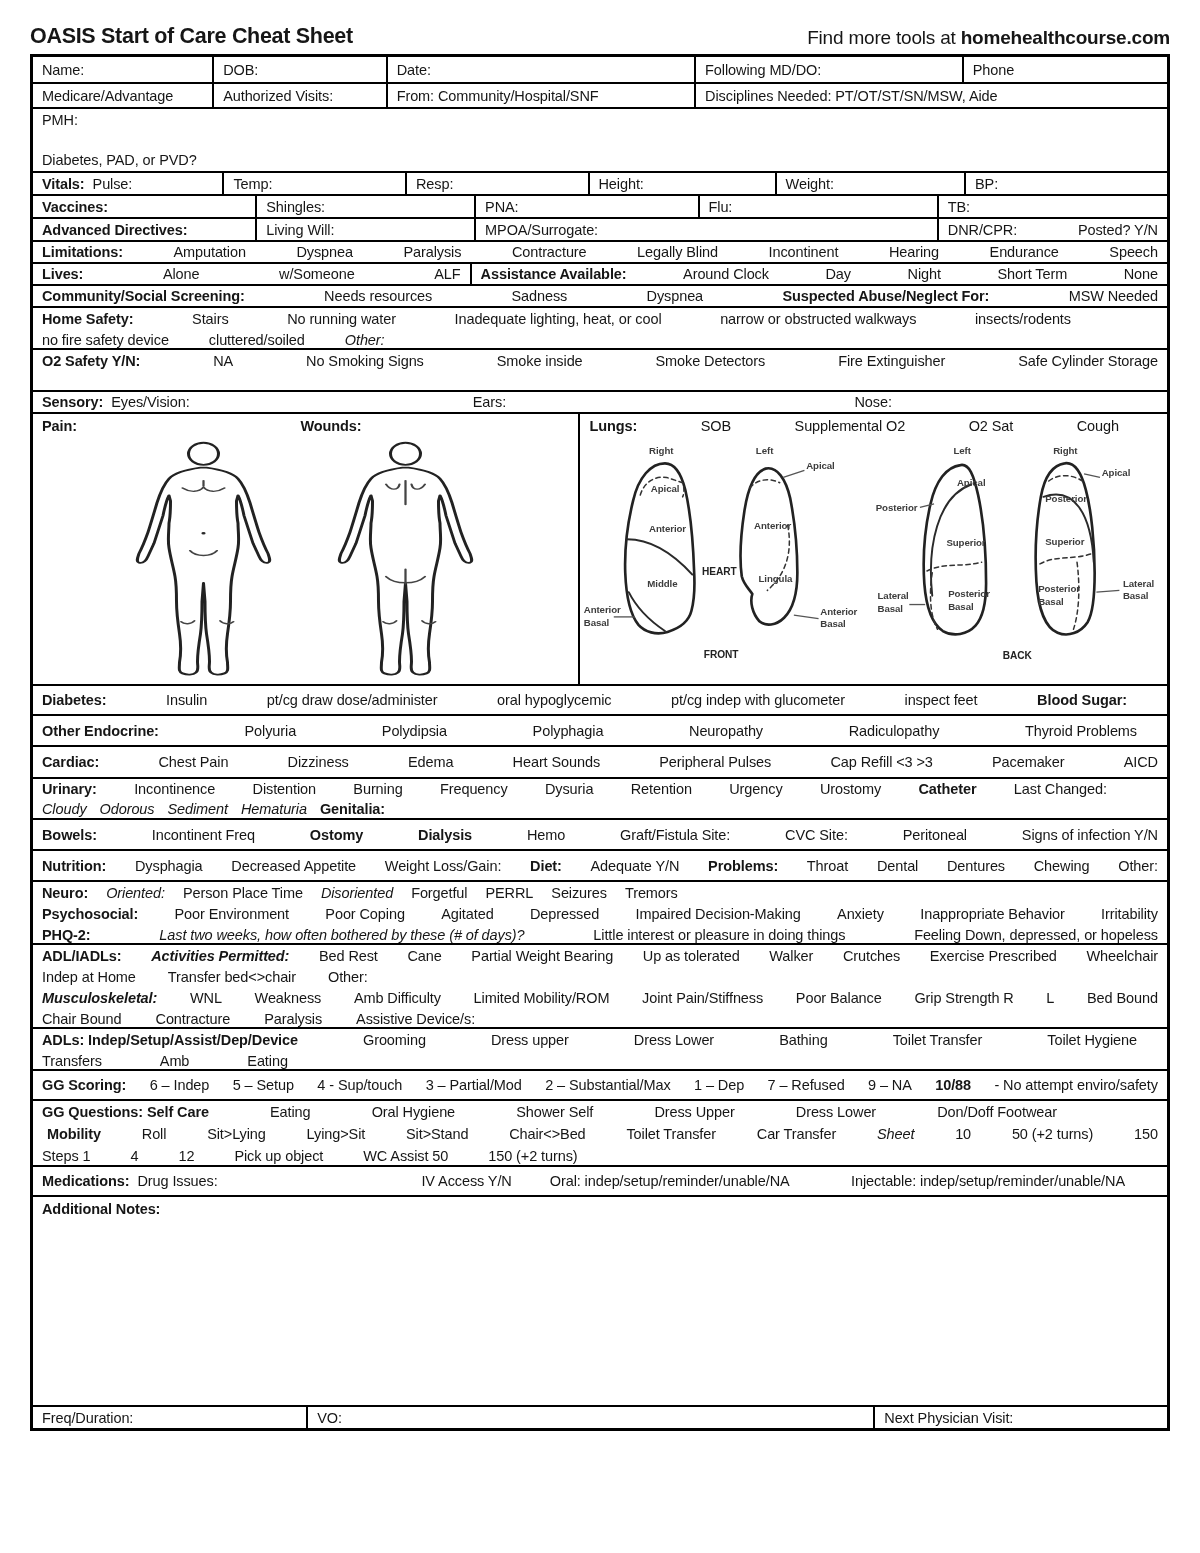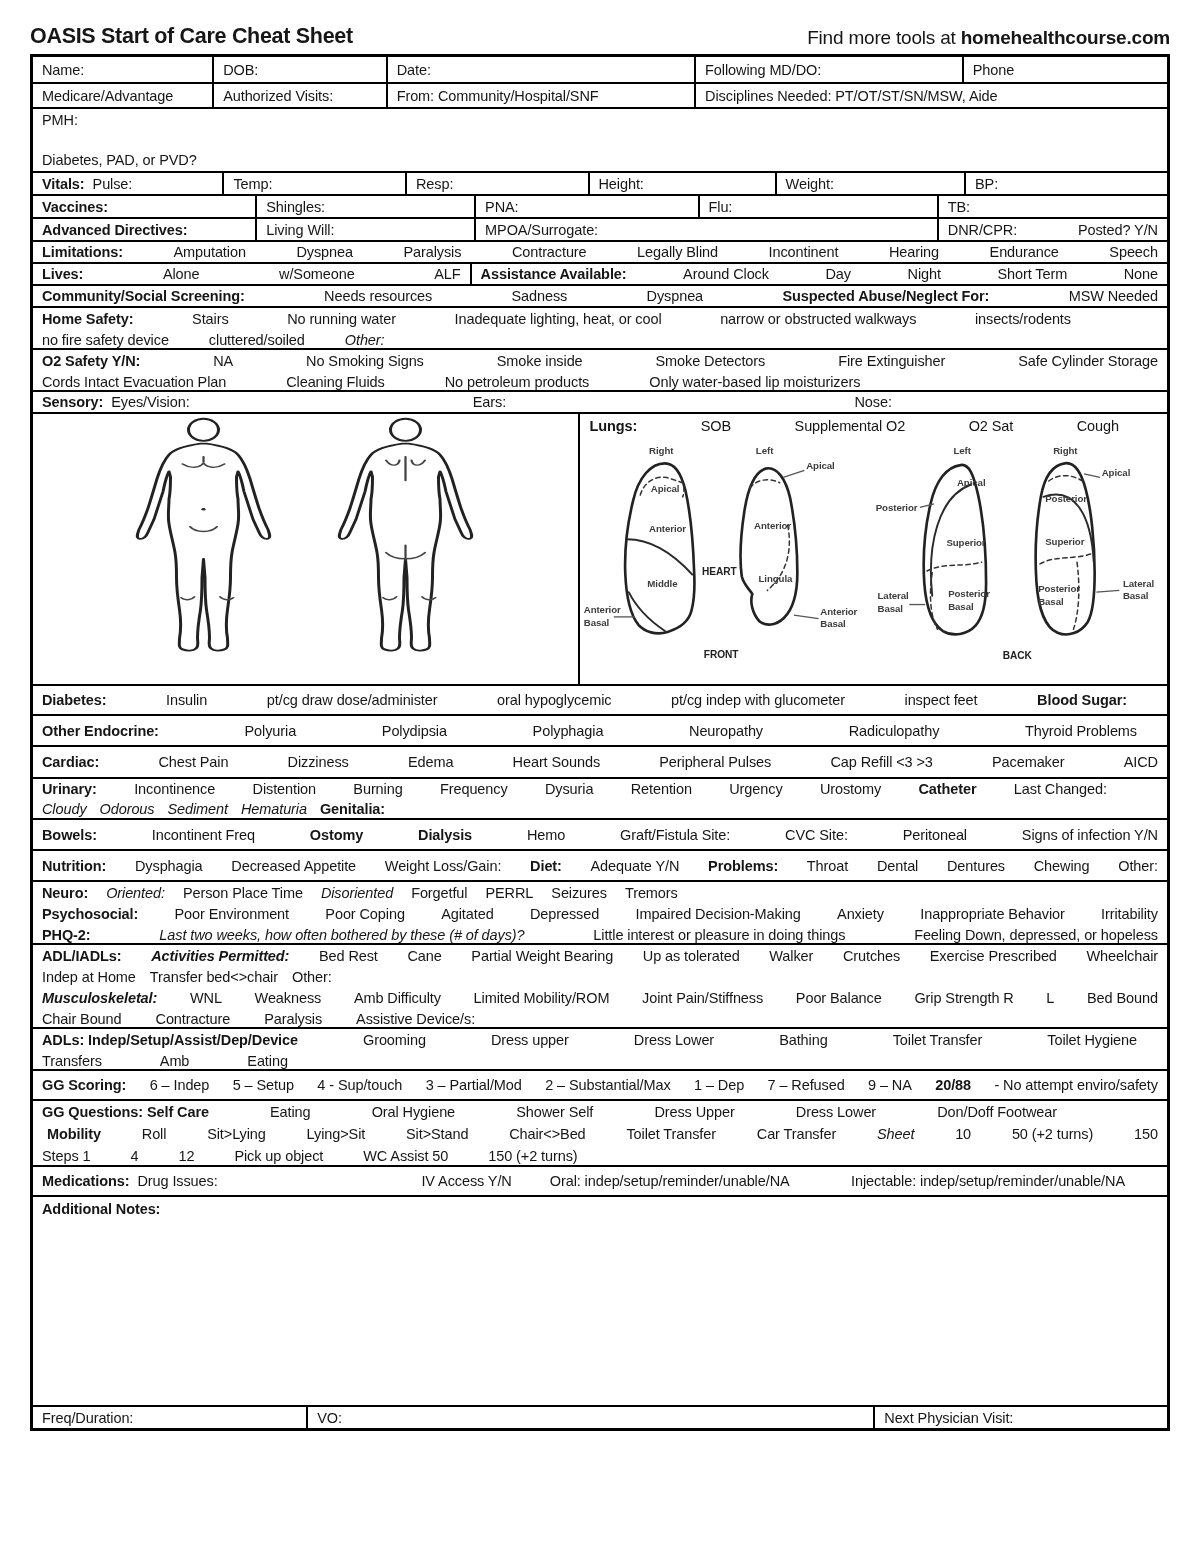--- a/index.html
+++ b/index.html
@@ -12,21 +12,21 @@
 .find .site{font-weight:700}
 .sheet{border:3px solid #000;background:#fff}
 .row{border-top:2.5px solid #000;font-size:14.5px;letter-spacing:-.1px}
 .row:first-child{border-top:none}
 .cells{display:flex;height:100%}
 .c{border-left:2.5px solid #000;overflow:hidden}
 .c:first-child{border-left:none}
 .line{display:flex;align-items:center;padding:0 9px;white-space:nowrap}
 .line .sg{flex:none}
 .spread{justify-content:space-between}
-.g8{gap:8px}.g18{gap:18px}.g26{gap:13px}.g30{gap:14px}.g34{gap:34px}.g40{gap:40px}.g58{gap:58px}.g60{gap:60px}
+.g8{gap:8px}.g18{gap:18px}.g26{gap:13px}.g30{gap:32px}.g34{gap:34px}.g40{gap:40px}.g58{gap:58px}.g60{gap:60px}
 .sg.b{font-weight:700}
 .sg.i{font-style:italic}
 .sg.bi{font-weight:700;font-style:italic}
 .pmhcell{height:100%;display:flex;flex-direction:column;justify-content:space-between;padding:3px 9px}
 .notescell{height:100%;padding:4px 9px}
 .bodies{display:flex;justify-content:center;gap:52px;padding-top:2px}
 .lungwrap{display:flex;justify-content:center;padding:0 2px}
 svg text{font-family:"Liberation Sans",sans-serif;font-size:11px;font-weight:600;fill:#3d3d3d}
 svg text.big{font-size:11.5px;font-weight:700;fill:#222}
 .outline{fill:none;stroke:#222;stroke-width:3;stroke-linejoin:round;stroke-linecap:round}
@@ -270,42 +270,40 @@
     <div class="row" style="height:42px">
       <div class="line spread" style="height:21px">
           <span class="sg b">O2 Safety Y/N:</span>
           <span class="sg">NA</span>
           <span class="sg">No Smoking Signs</span>
           <span class="sg">Smoke inside</span>
           <span class="sg">Smoke Detectors</span>
           <span class="sg">Fire Extinguisher</span>
           <span class="sg">Safe Cylinder Storage</span>
         </div>
-      <div class="line g60" style="height:21px">
-          <span class="sg">Cords Intact Evacuation Plan</span>
-          <span class="sg">Cleaning Fluids</span>
-          <span class="sg">No petroleum products</span>
-          <span class="sg">Only water-based lip moisturizers</span>
-        </div>
     </div>
 
     <div class="row" style="height:22px">
       <div class="line" style="height:100%">
         <span style="width:38.6%;display:flex;gap:8px" class="sg">
             <span class="sg b">Sensory:</span>
             <span class="sg">Eyes/Vision:</span>
           </span>
         <span style="width:34.2%" class="sg">Ears:</span>
         <span class="sg">Nose:</span>
       </div>
     </div>
 
     <div class="row" style="height:272px">
       <div class="cells">
         <div class="c" style="width:48.1%">
+          <div class="line" style="height:24px">
+            <span class="sg b" style="width:49%">Pain:</span>
+            <span class="sg b">Wounds:</span>
+          </div>
           <div class="bodies">
             <svg width="150" height="238" viewBox="10 0 100 258" preserveAspectRatio="none">
               <ellipse class="bodyline" cx="59" cy="15" rx="10" ry="12"></ellipse>
               <path id="bodyShape" class="bodyline" d="M57,30 C48,32 40,35 36,42 C32,49 30,58 28,68 C26,79 24,90 22,100 C20,109 18,117 16,123 C15,128 14,132 16,133 C19,134 21,130 22,126 L26,112 C28,102 30,92 32,82 C33,74 34,66 36,60 L37,66 C37,74 37,82 36,90 C36,99 35,108 36,117 C37,128 39,138 40,148 C41,157 41,166 41,175 C41,187 42,199 43,210 C44,221 44,232 43,241 C43,247 42,251 45,253 C48,255 52,255 54,252 C56,250 55,245 55,240 C55,230 56,220 57,210 C58,198 58,186 58,175 L59,155 L60,175 C60,186 60,198 61,210 C62,220 63,230 63,240 C63,245 62,250 64,252 C66,255 70,255 73,253 C76,251 75,247 75,241 C74,232 74,221 75,210 C76,199 77,187 77,175 C77,166 77,157 78,148 C79,138 81,128 82,117 C83,108 82,99 82,90 C81,82 81,74 81,66 L82,60 C84,66 85,74 86,82 C88,92 90,102 92,112 L96,126 C97,130 99,134 102,133 C104,132 103,128 102,123 C100,117 98,109 96,100 C94,90 92,79 90,68 C88,58 86,49 82,42 C78,35 70,32 61,30 Z"></path>
               <path class="bodydetail" d="M45,52 C50,57 56,57 59,51 M73,52 C68,57 62,57 59,51 M59,44 L59,50"></path>
               <path class="bodydetail" d="M50,120 C54,127 64,127 68,120"></path>
               <circle cx="59" cy="101" r="1.4" fill="#2a2a2a"></circle>
               <path class="bodydetail" d="M44,197 c2,3 7,3 9,-1 M70,196 c2,4 7,4 9,1"></path>
             </svg>
             <svg width="150" height="238" viewBox="10 0 100 258" preserveAspectRatio="none">
@@ -570,21 +568,21 @@
       <div class="line spread" style="height:100%">
           <span class="sg b">GG Scoring:</span>
           <span class="sg">6 – Indep</span>
           <span class="sg">5 – Setup</span>
           <span class="sg">4 - Sup/touch</span>
           <span class="sg">3 – Partial/Mod</span>
           <span class="sg">2 – Substantial/Max</span>
           <span class="sg">1 – Dep</span>
           <span class="sg">7 – Refused</span>
           <span class="sg">9 – NA</span>
-          <span class="sg b">20/88</span>
+          <span class="sg b">10/88</span>
           <span class="sg">- No attempt enviro/safety</span>
         </div>
     </div>
 
     <div class="row" style="height:66px">
       <div class="line spread" style="height:22px;padding-right:110px">
           <span class="sg b">GG Questions: Self Care</span>
           <span class="sg">Eating</span>
           <span class="sg">Oral Hygiene</span>
           <span class="sg">Shower Self</span>

